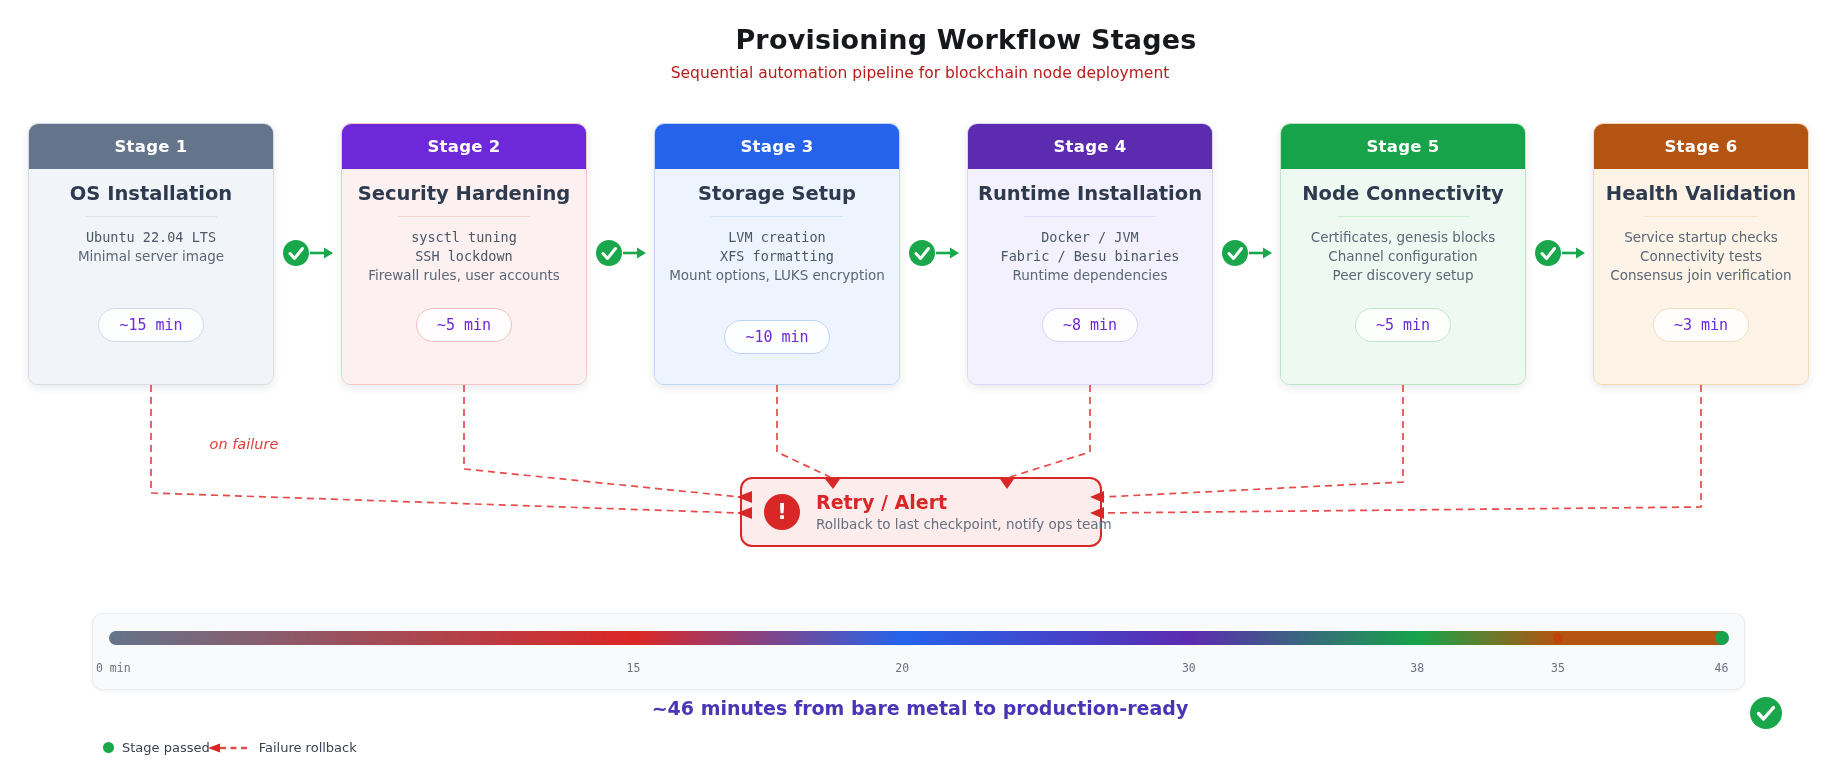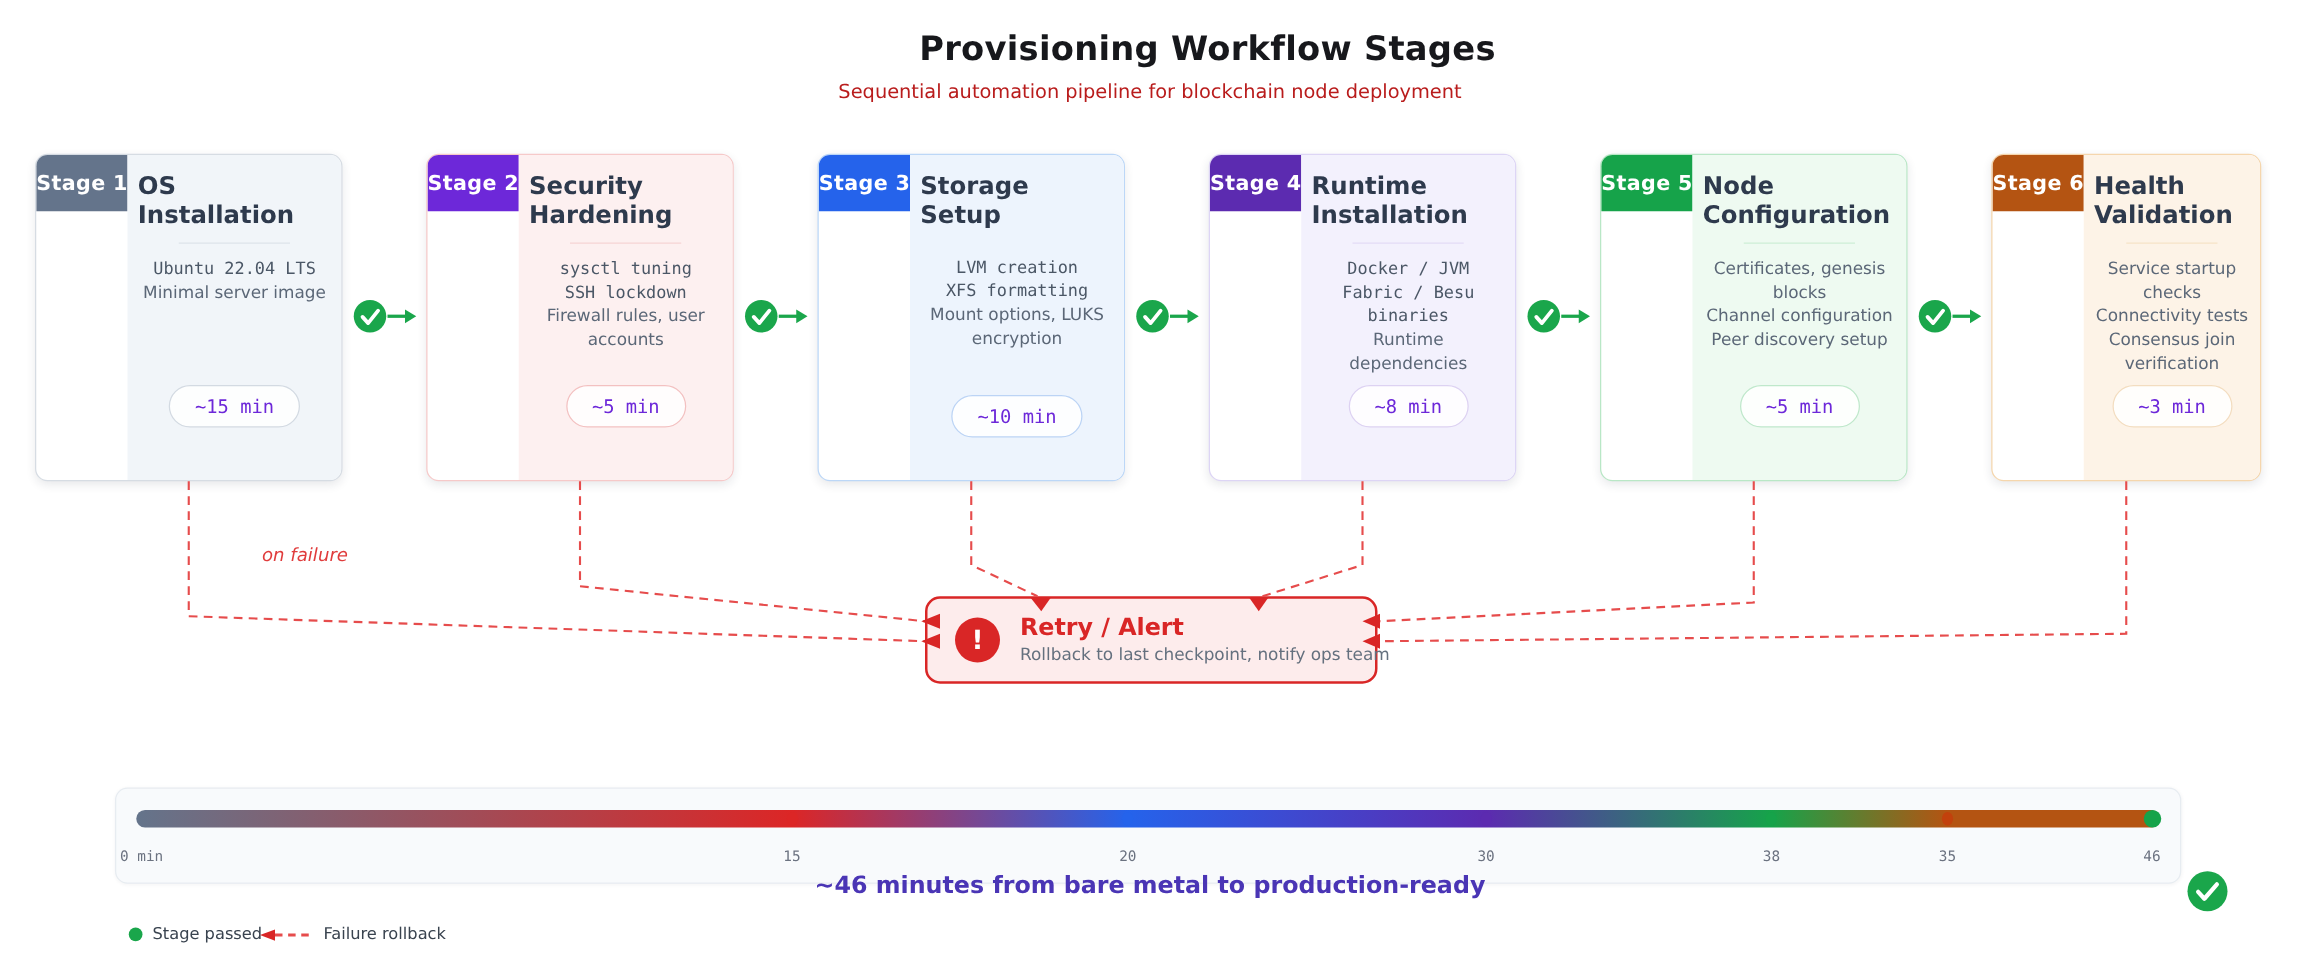--- a/index.html
+++ b/index.html
@@ -9,21 +9,21 @@
 
   
   .page-title{position:absolute;top:24px;left:0;width:1840px;text-align:center;
               font-size:27px;font-weight:bold;color:#17181c;letter-spacing:.2px;margin-left:46px;}
   .page-subtitle{position:absolute;top:64px;left:0;width:1840px;text-align:center;
                  font-size:15.5px;color:#b91c1c;}
 
   
   .cards{position:absolute;left:28px;top:123px;display:flex;gap:67px;}
   .stage-card{width:246px;height:262px;border-radius:10px;border:1px solid #d9dee5;
-              overflow:hidden;box-shadow:0 3px 8px rgba(30,41,59,.10);display:flex;flex-direction:row;
+              overflow:hidden;box-shadow:0 3px 8px rgba(30,41,59,.10);display:flex;flex-direction:column;
               background:#fff;box-sizing:border-box;}
   .stage-card:last-child{width:216px;}
   .stage-header{height:45px;display:flex;align-items:center;justify-content:center;
                 color:#fff;font-size:16.5px;font-weight:bold;letter-spacing:.3px;flex:0 0 auto;}
   .stage-body{flex:1;display:flex;flex-direction:column;align-items:center;
               padding:13px 8px 42px 8px;box-sizing:border-box;}
   .stage-title{font-size:19.5px;font-weight:bold;color:#2e3a4d;}
   .divider{width:58%;height:1px;margin:11px auto 11px auto;background:#e2e8f0;}
   .detail-line{font-size:13.5px;line-height:19px;color:#5b6777;text-align:center;}
   .detail-line.mono{font-family:"DejaVu Sans Mono","Liberation Mono",monospace;color:#4b5766;}
@@ -39,21 +39,21 @@
              background:#fdecec;border:2px solid #d92626;border-radius:12px;box-sizing:border-box;
              display:flex;align-items:center;}
   .retry-icon{width:36px;height:36px;border-radius:50%;background:#d92626;color:#fff;
               display:flex;align-items:center;justify-content:center;font-size:21px;font-weight:bold;
               margin-left:22px;flex:0 0 auto;}
   .retry-text{margin-left:16px;}
   .retry-title{font-size:19px;font-weight:bold;color:#d92626;line-height:21px;}
   .retry-sub{font-size:13.5px;color:#64707e;margin-top:3px;white-space:nowrap;}
 
   
-  .timeline{position:absolute;left:92px;top:630px;width:1653px;height:77px;background:#f8fafc;
+  .timeline{position:absolute;left:92px;top:613px;width:1653px;height:77px;background:#f8fafc;
             border:1px solid #e7ecf1;border-radius:10px;box-sizing:border-box;box-shadow:0 1px 3px rgba(30,41,59,.05);}
   .tl-bar{position:absolute;left:16px;top:17px;width:1619px;height:14px;border-radius:7px;}
   .tl-dot{position:absolute;top:50%;width:9px;height:11px;border-radius:50%;transform:translate(-50%,-50%);}
   .tl-dot.big{width:14px;height:14px;}
   .tl-labels{position:absolute;left:16px;top:0;width:1619px;height:77px;}
   .tl-label{position:absolute;top:47px;transform:translateX(-50%);font-family:"DejaVu Sans Mono","Liberation Mono",monospace;
             font-size:11.5px;color:#6b7280;white-space:nowrap;}
   .tl-label.left{transform:none;margin-left:-13px;}
 
   
@@ -117,21 +117,21 @@
         <div class="detail-line mono">Docker / JVM</div>
         <div class="detail-line mono">Fabric / Besu binaries</div>
         <div class="detail-line">Runtime dependencies</div>
         <div class="badge" style="border-color: rgb(221, 210, 242);">~8 min</div>
       </div>
     </div>
 
     <div class="stage-card" style="border-color: rgb(185, 231, 198);">
       <div class="stage-header" style="background: rgb(22, 163, 74);">Stage 5</div>
       <div class="stage-body" style="background: rgb(238, 250, 241);">
-        <div class="stage-title">Node Configuration</div>
+        <div class="stage-title">Node Connectivity</div>
         <div class="divider" style="background: rgb(205, 238, 214);"></div>
         <div class="detail-line">Certificates, genesis blocks</div>
         <div class="detail-line">Channel configuration</div>
         <div class="detail-line">Peer discovery setup</div>
         <div class="badge" style="border-color: rgb(191, 232, 203);">~5 min</div>
       </div>
     </div>
 
     <div class="stage-card" style="border-color: rgb(245, 214, 173);">
       <div class="stage-header" style="background: rgb(180, 84, 18);">Stage 6</div>

